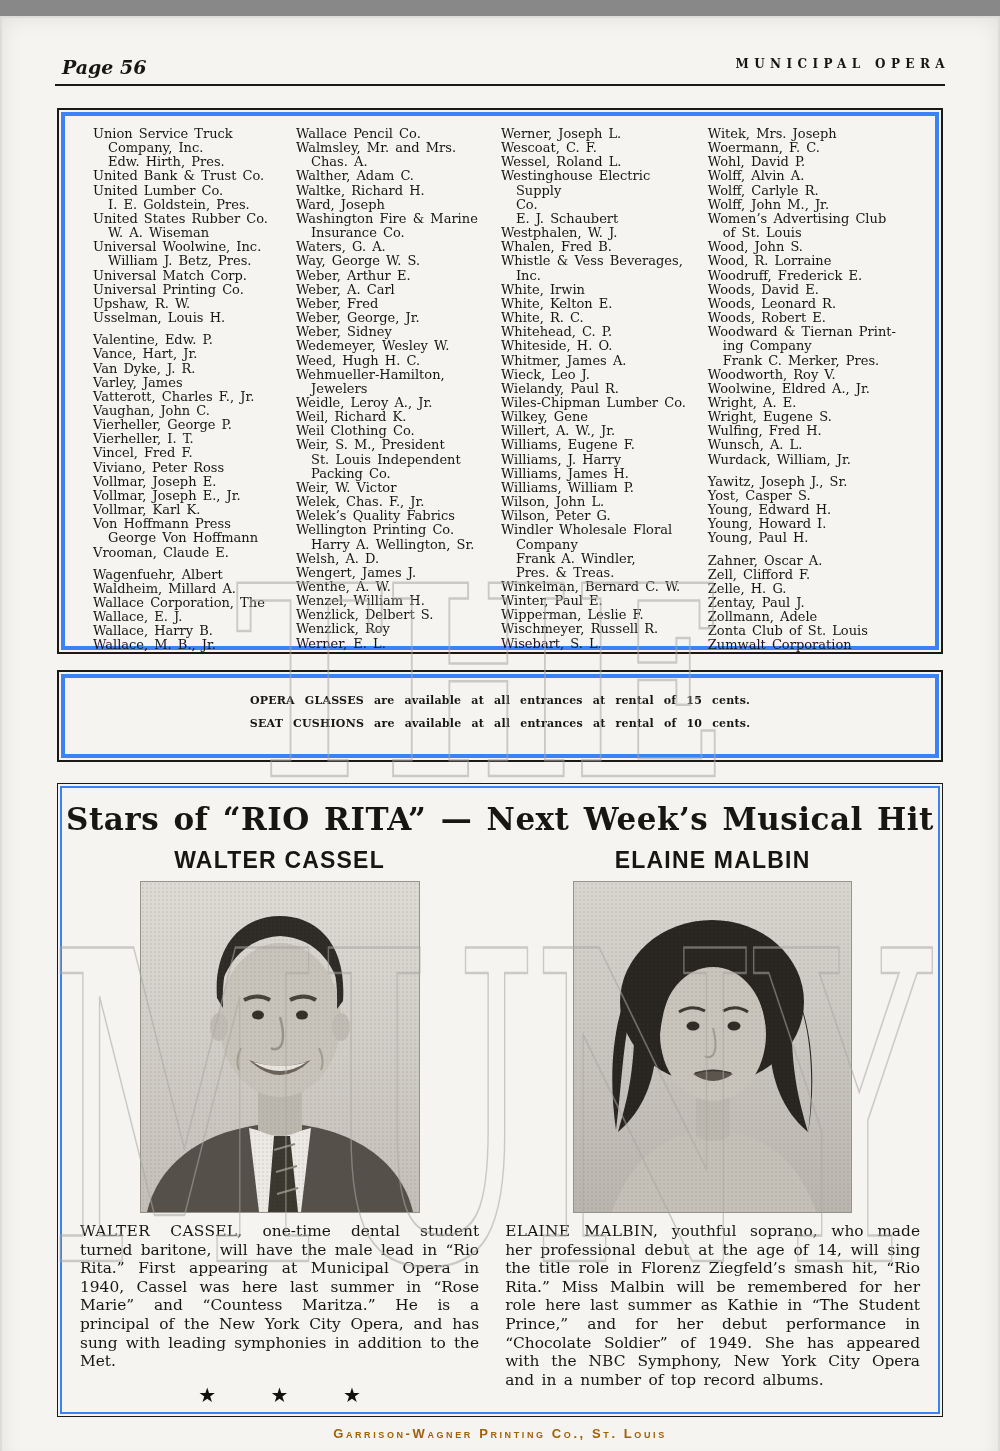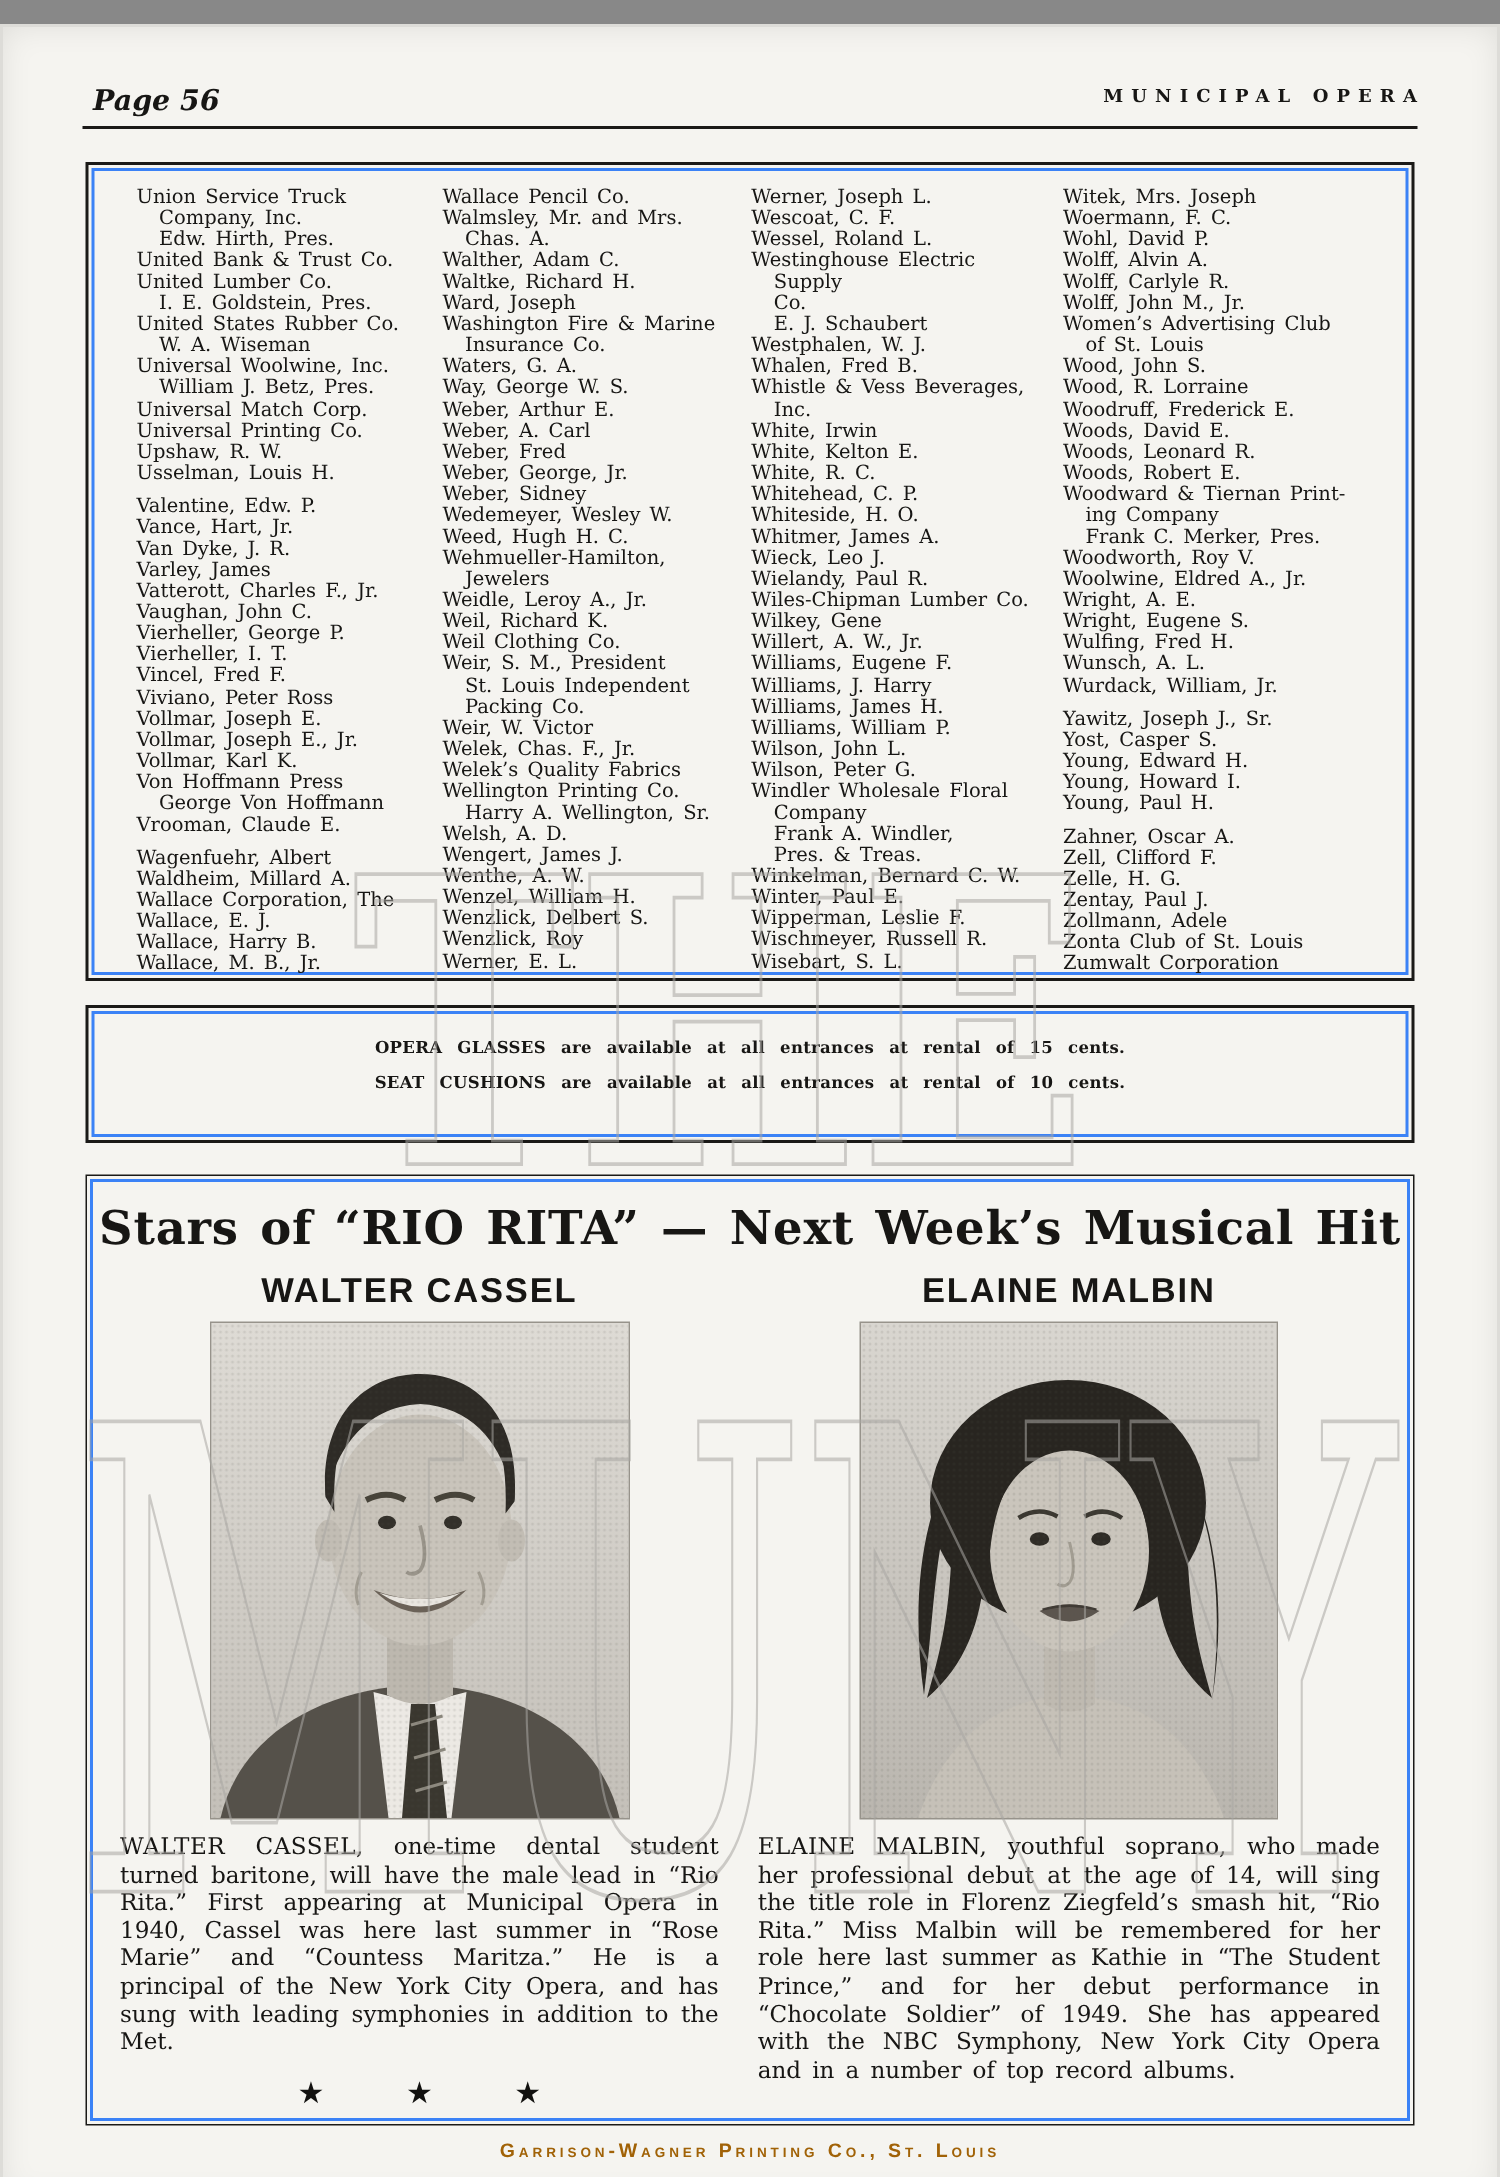--- a/index.html
+++ b/index.html
@@ -8,21 +8,21 @@
     background:#f5f4f0;overflow:hidden;
     font-family:"DejaVu Serif", serif;color:#171614;
     box-shadow:inset 0 0 0 2px #dddcd8, inset 0 0 22px rgba(0,0,0,.10);
   }
   
   .page-num{position:absolute;left:62px;top:40px;font-style:italic;font-weight:bold;font-size:19px;}
   .masthead{position:absolute;right:50px;top:41px;font-weight:bold;font-size:12px;letter-spacing:.45em;}
   .head-rule{position:absolute;left:55px;top:68px;width:890px;height:2px;background:#1a1917;}
   
   .panel{position:absolute;left:57px;width:886px;border:2px solid #1a1917;padding:2px;background:#f5f4f0;box-sizing:border-box;}
-  .panel-inner{border:2px solid #3b82f6;height:100%;box-sizing:border-box;}
+  .panel-inner{border:4px solid #3b82f6;height:100%;box-sizing:border-box;}
   
   .directory{top:92px;height:546px;}
   .dir-cols{display:flex;padding:11px 6px 0 28px;gap:7px;}
   .dir-col{font-size:13px;line-height:14.15px;word-spacing:2px;white-space:nowrap;}
   .dir-col.c0{width:202px;} .dir-col.c1{width:204px;} .dir-col.c2{width:206px;} .dir-col.c3{width:228px;}
   .dline{white-space:nowrap;}
   .dline.ind{padding-left:15px;}
   .dline.gap{margin-top:8px;}
   
   .notices{top:654px;height:92px;}

